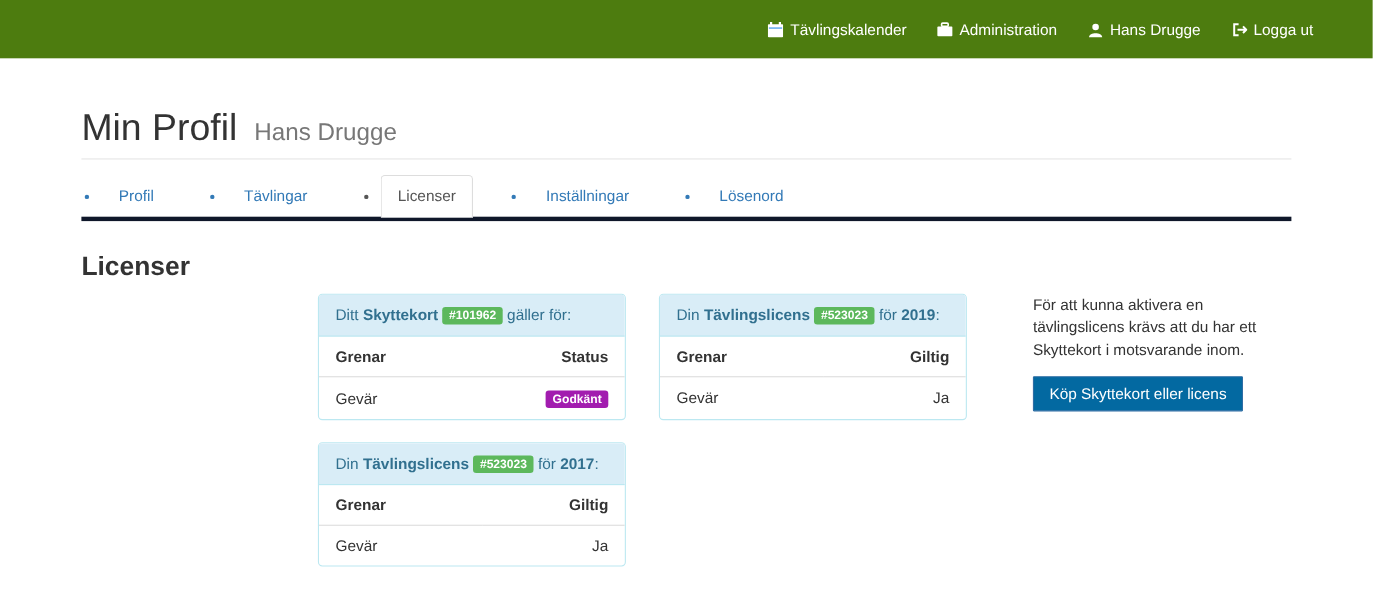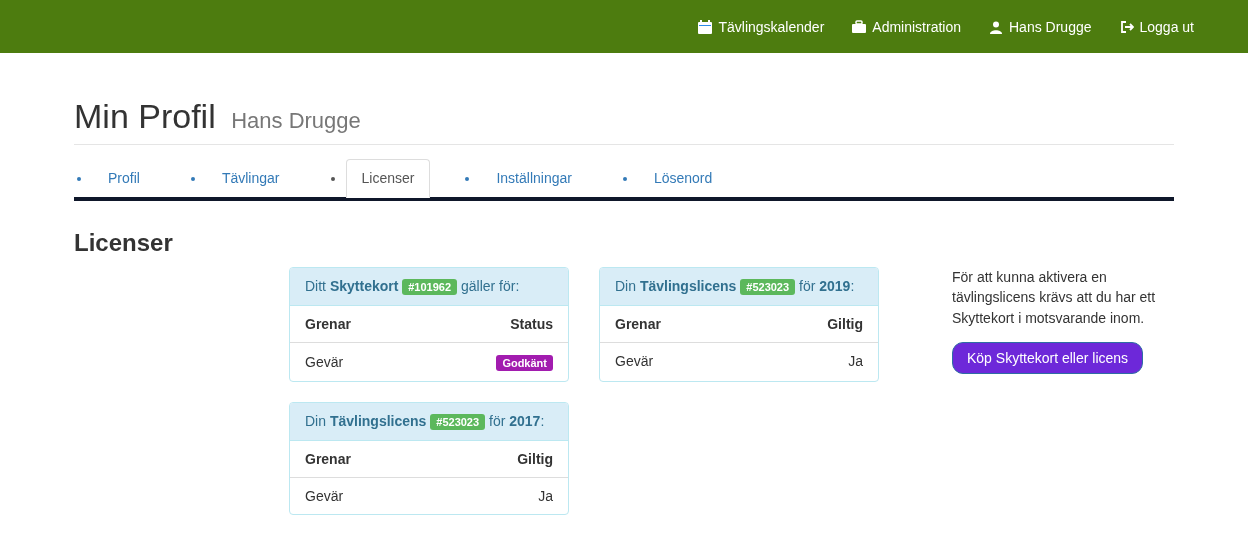--- a/index.html
+++ b/index.html
@@ -80,21 +80,21 @@
 
     
     .section-title {
       font-size: 24px;
       font-weight: bold;
       color: #333;
       margin: 28px 0 10px 0;
     }
 
     
-    .row { display: flex; gap: 43px; }
+    .row { display: flex; gap: 30px; }
     .col-panels { flex: 0 0 620px; display: flex; flex-direction: column; gap: 20px; }
     .panels-top { display: flex; gap: 30px; }
     .col-side { flex: 1; }
     .offset-left { margin-left: 215px; }
 
     
     .panel {
       border: 1px solid #bce8f1;
       border-radius: 4px;
       width: 280px;
@@ -130,25 +130,25 @@
       border-radius: 3px;
       vertical-align: middle;
     }
     .label-success { background: #5cb85c; }
     .label-approved { background: #a21caf; }
 
     
     .side-text p { margin-bottom: 14px; line-height: 1.45; }
     .btn-primary {
       display: inline-block;
-      background: #6d28d9;
+      background: #0369a1;
       color: #fff;
       padding: 7px 14px;
       border: 1px solid #2e6da4;
-      border-radius: 11px;
+      border-radius: 1px;
       font-size: 14px;
       cursor: pointer;
     }
 
     
     .ic { width: 14px; height: 14px; display: inline-block; }
     svg { display: block; }
   </style>
 </head>
 <body>

